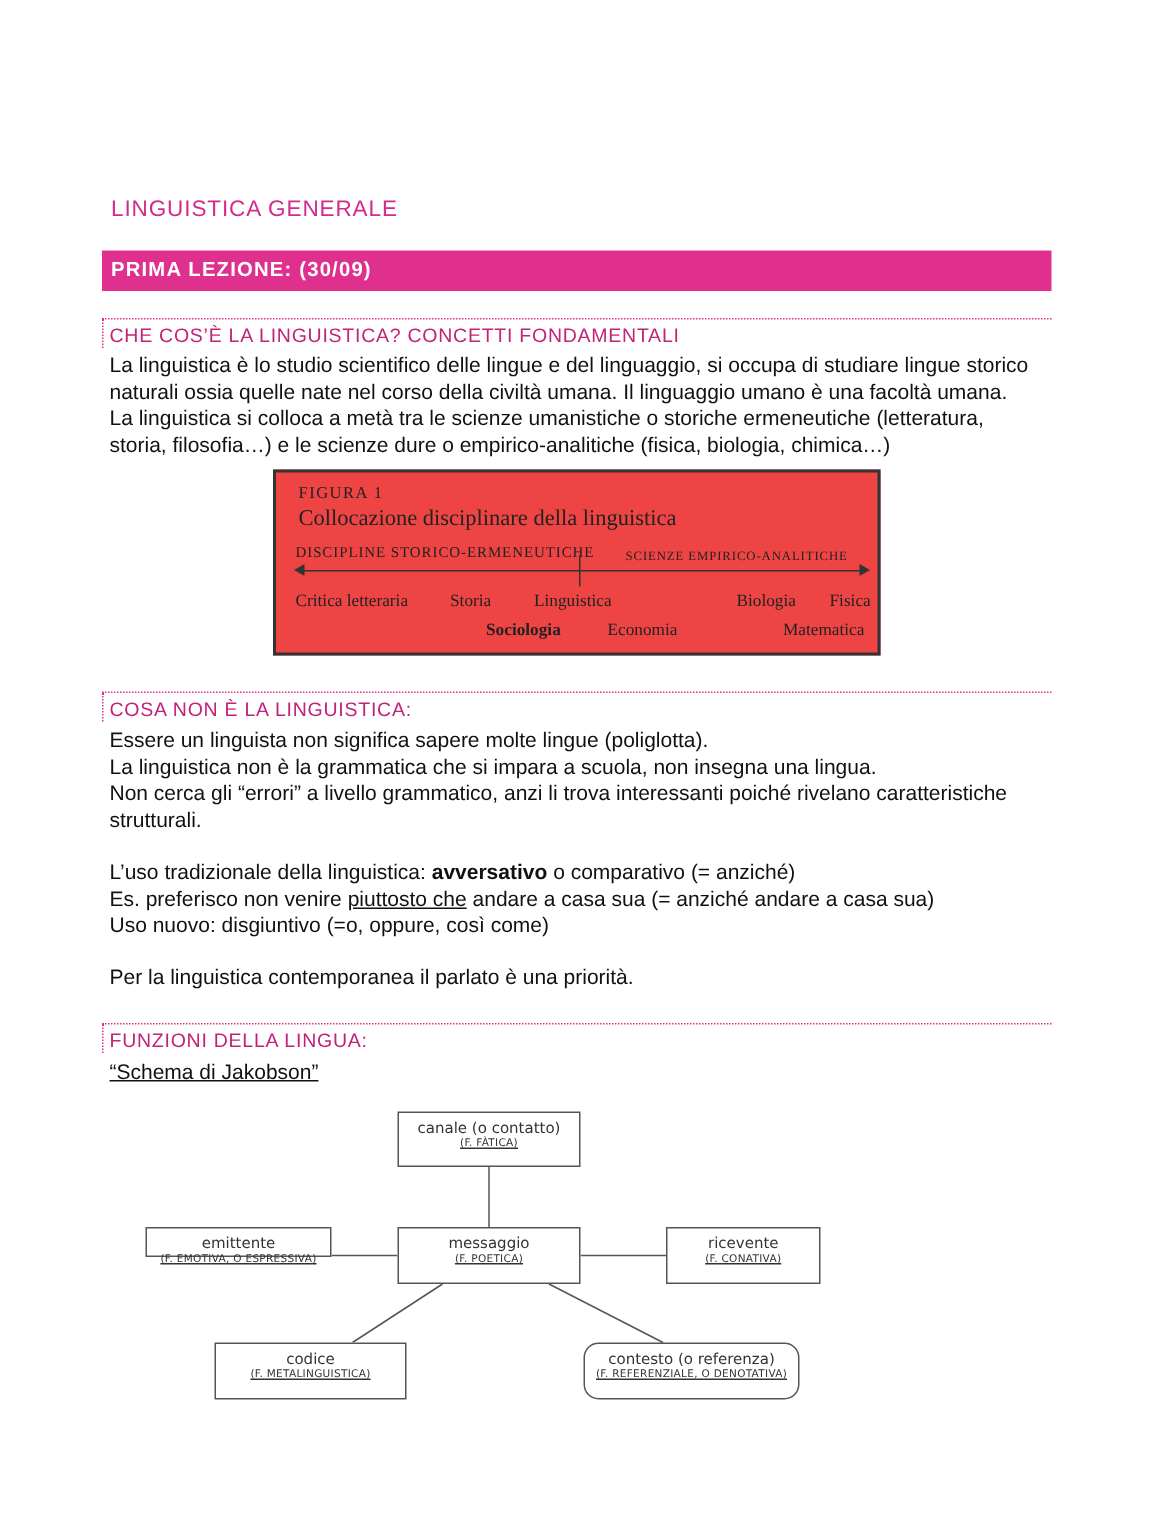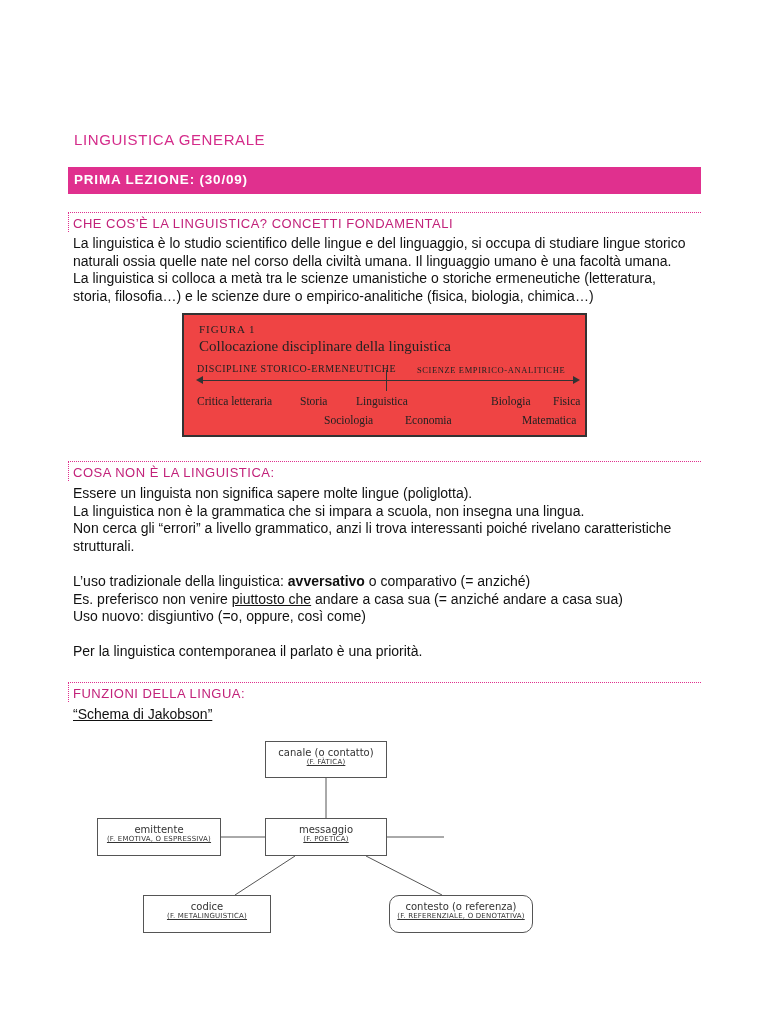--- a/index.html
+++ b/index.html
@@ -90,21 +90,21 @@
   <div class="axis-right">SCIENZE EMPIRICO-ANALITICHE</div>
   <div class="arrow-l"></div>
   <div class="axis-line"></div>
   <div class="arrow-r"></div>
   <div class="tick"></div>
   <div class="disc" style="left:13px; top:80px;">Critica letteraria</div>
   <div class="disc" style="left:116px; top:80px;">Storia</div>
   <div class="disc" style="left:172px; top:80px;">Linguistica</div>
   <div class="disc" style="left:307px; top:80px;">Biologia</div>
   <div class="disc" style="left:369px; top:80px;">Fisica</div>
-  <div class="disc" style="left:140px; top:99px;">Sociologia</div>
+  <div class="disc" style="left:140px; top:99px;font-weight:bold;">Sociologia</div>
   <div class="disc" style="left:221px; top:99px;">Economia</div>
   <div class="disc" style="left:338px; top:99px;">Matematica</div>
 </div>
 
 <div class="section-head" style="top:461px;">
   <span>COSA NON È LA LINGUISTICA:</span>
 </div>
 <div class="para" style="top:485px;">
   <div>Essere un linguista non significa sapere molte lingue (poliglotta).</div>
   <div>La linguistica non è la grammatica che si impara a scuola, non insegna una lingua.</div>
@@ -128,27 +128,31 @@
     <line x1="326" y1="778" x2="326" y2="818" stroke="#555" stroke-width="1"></line>
     <line x1="221" y1="837" x2="265" y2="837" stroke="#555" stroke-width="1"></line>
     <line x1="387" y1="837" x2="444" y2="837" stroke="#555" stroke-width="1"></line>
     <line x1="295" y1="856" x2="235" y2="895" stroke="#555" stroke-width="1"></line>
     <line x1="366" y1="856" x2="442" y2="895" stroke="#555" stroke-width="1"></line>
   </svg>
   <div class="jbox" style="left:265px; top:741px; width:122px; height:37px;">
     <span class="jmain">canale (o contatto)</span>
     <span class="jsub">(F. FÀTICA)</span>
   </div>
-  <div class="jbox" style="left:97px; top:818px; width:124px; height:38px;">
+  <div class="jbox" style="left:97px; top:818px; width:124px; height:20px;">
     <span class="jmain">emittente</span>
     <span class="jsub">(F. EMOTIVA, O ESPRESSIVA)</span>
   </div>
   <div class="jbox" style="left:265px; top:818px; width:122px; height:38px;">
     <span class="jmain">messaggio</span>
     <span class="jsub">(F. POETICA)</span>
+  </div>
+  <div class="jbox" style="left:444px; top:818px; width:103px; height:38px;">
+    <span class="jmain">ricevente</span>
+    <span class="jsub">(F. CONATIVA)</span>
   </div>
   <div class="jbox" style="left:143px; top:895px; width:128px; height:38px;">
     <span class="jmain">codice</span>
     <span class="jsub">(F. METALINGUISTICA)</span>
   </div>
   <div class="jbox" style="left:389px; top:895px; width:144px; height:38px;border-radius:10px;">
     <span class="jmain">contesto (o referenza)</span>
     <span class="jsub">(F. REFERENZIALE, O DENOTATIVA)</span>
   </div>
 </div>

